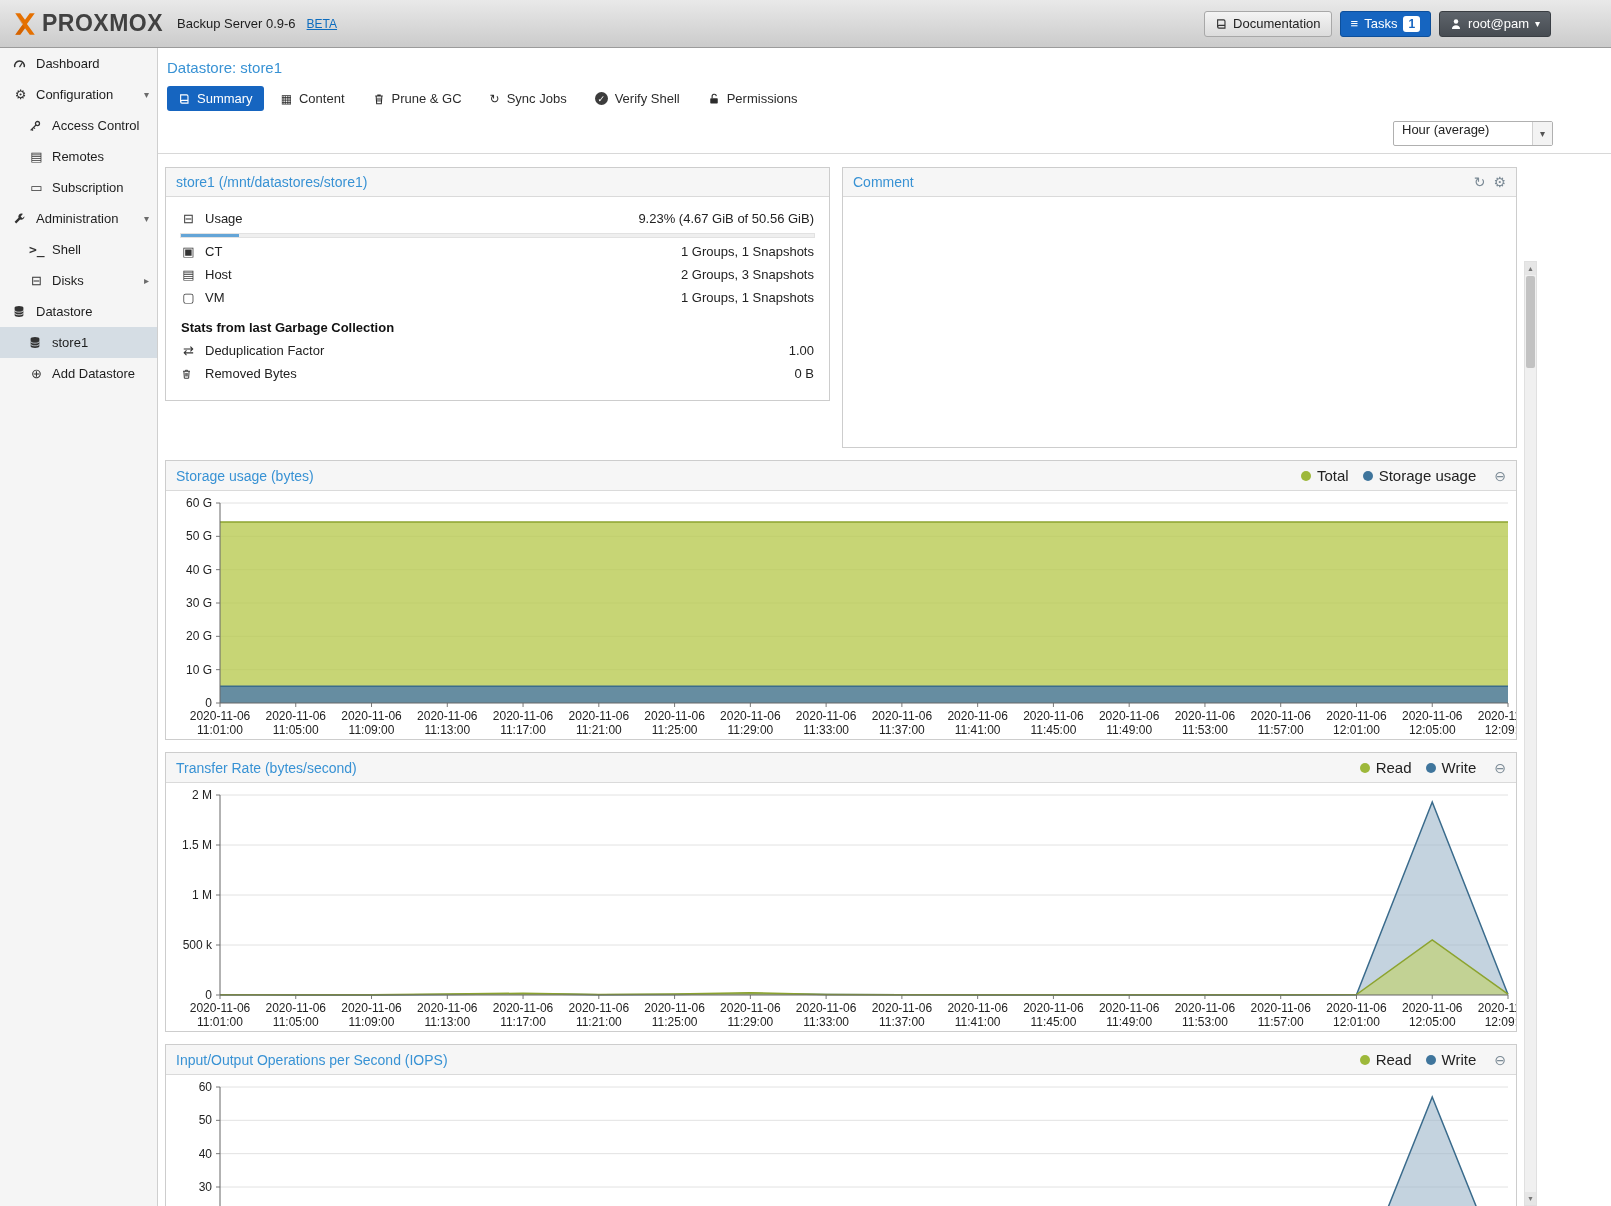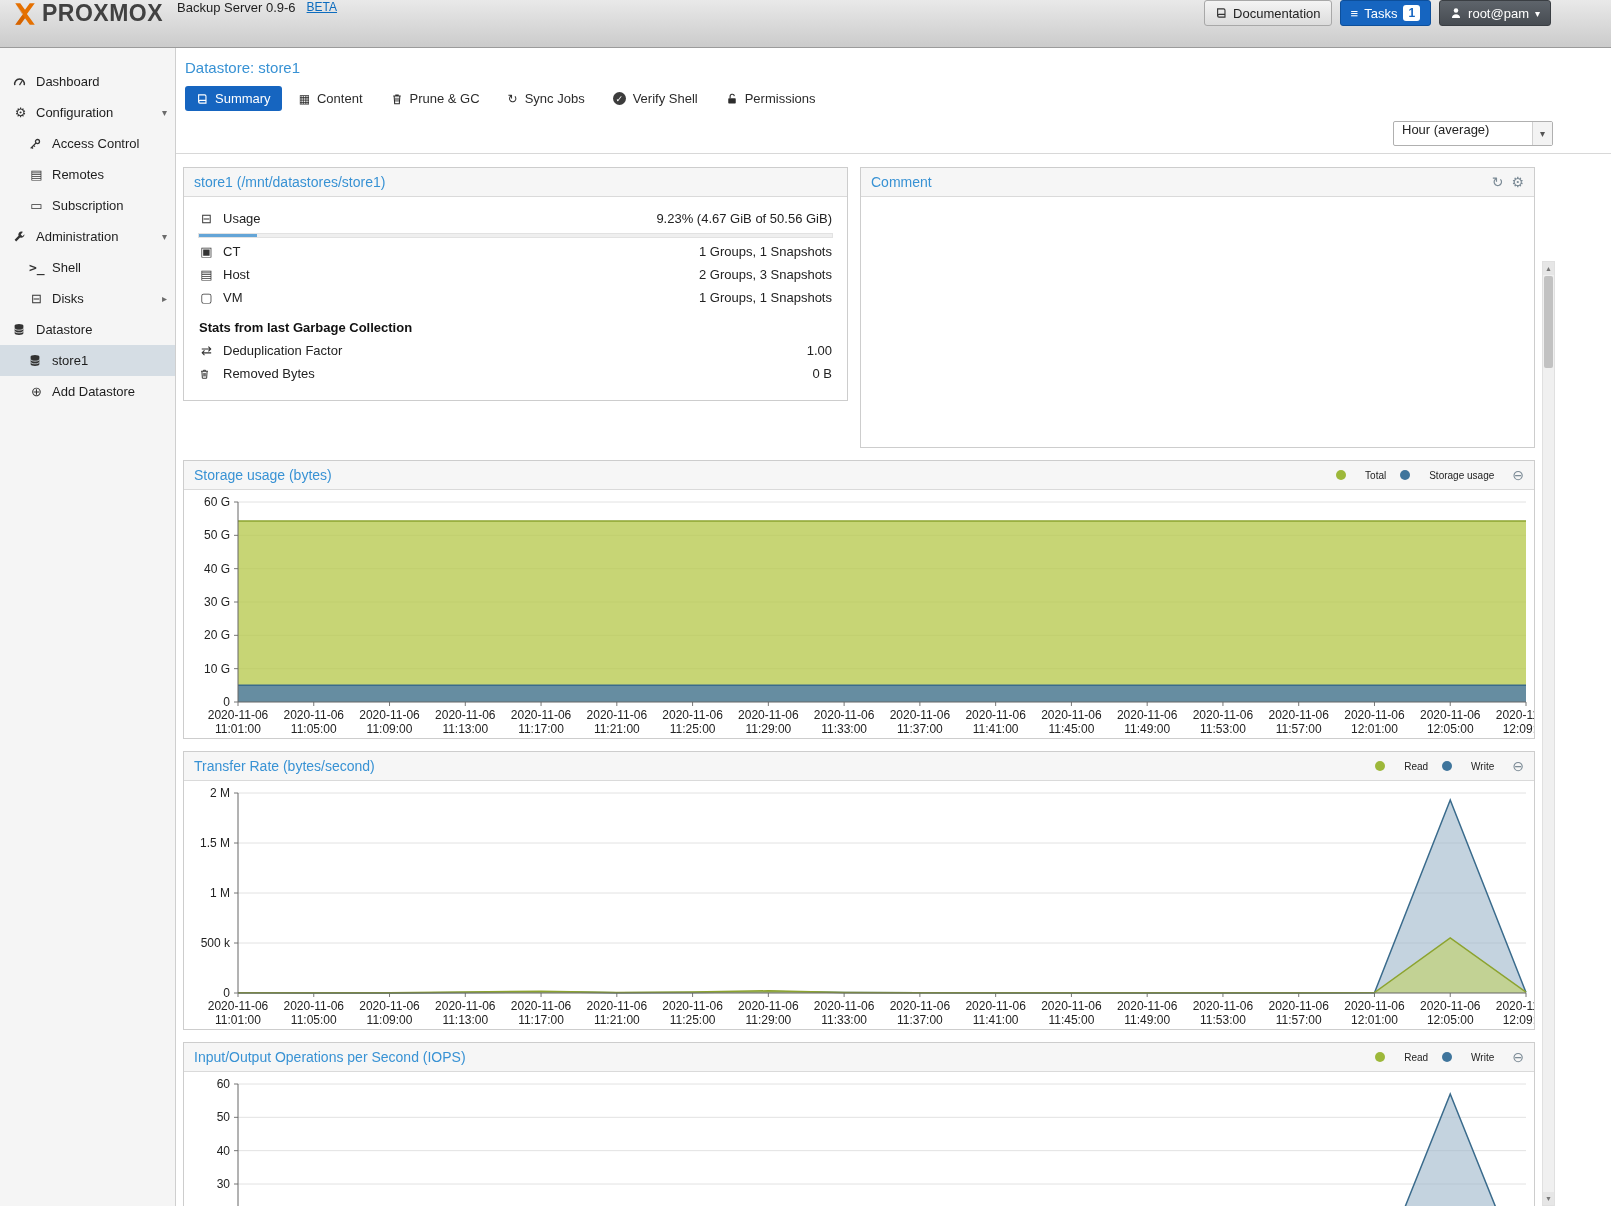--- a/index.html
+++ b/index.html
@@ -1,38 +1,38 @@
 <!DOCTYPE html>
 <html><head>
 <meta charset="utf-8">
 <style>
   *{box-sizing:border-box;margin:0;padding:0}
   html,body{width:1611px;height:1206px;overflow:hidden;background:#fff;
     font-family:"Liberation Sans",sans-serif;font-size:13px;color:#222}
 
   
   .topbar{height:48px;background:linear-gradient(#e9e9e9,#cbcbcb);
-    border-bottom:1px solid #9b9b9b;display:flex;align-items:flex-start;padding:0 12px;gap:6px}
+    border-bottom:1px solid #9b9b9b;display:flex;align-items:center;padding:0 12px;gap:6px}
   .logo{display:flex;align-items:center;gap:4px}
   .brand{font-weight:bold;font-size:23px;letter-spacing:.5px;color:#414141}
   .product{font-size:13px;color:#1d1d1d;margin-left:8px}
   .beta{font-size:12px;color:#0d6cbe;text-decoration:underline;margin-left:5px;cursor:pointer}
   .top-right{margin-left:auto;display:flex;gap:8px;align-items:center;padding-right:48px}
   .btn{display:flex;align-items:center;gap:6px;height:26px;padding:0 10px;border-radius:3px;
     border:1px solid #a8a8a8;background:linear-gradient(#f4f4f4,#dcdcdc);color:#222;cursor:pointer;font-size:13px}
   .btn.tasks{background:#1665c0;border-color:#0d4f9b;color:#fff}
   .btn.tasks .badge{background:#ffffff;color:#1665c0;font-weight:bold;border-radius:3px;
     padding:0 5px;font-size:12px;line-height:16px}
   .btn.user{background:linear-gradient(#5e646b,#474c52);border-color:#3a3e43;color:#fff}
   .btn .ticon{font-size:13px;line-height:1}
   .caret{font-size:10px;color:inherit}
 
   
   .app{display:flex;height:1158px}
-  .sidebar{width:176px;background:#f5f5f5;border-right:1px solid #cfcfcf;padding-top:18px;flex:none}
+  .sidebar{width:158px;background:#f5f5f5;border-right:1px solid #cfcfcf;padding-top:0;flex:none}
   .side-item{display:flex;align-items:center;gap:8px;height:31px;padding:0 8px 0 13px;cursor:pointer;color:#1d1d1d}
   .side-item .sicon{width:15px;text-align:center;color:#333;font-size:13px;flex:none;line-height:1}
   .side-item .lbl{flex:1;white-space:nowrap}
   .side-item .gcaret{color:#6b6b6b;font-size:10px}
   .side-item.lvl1{padding-left:29px}
   .side-item.selected{background:#d5dde4}
 
   .main{flex:1;display:flex;flex-direction:column;position:relative;min-width:0;background:#fff}
   .page-title{color:#3892d4;font-size:15px;padding:11px 12px 7px 9px}
   .tabbar{display:flex;align-items:center;gap:6px;padding:3px 10px 6px 9px}
@@ -65,21 +65,21 @@
 
   .kv{display:flex;align-items:center;gap:9px;padding:4px 1px;font-size:13px}
   .kv .kicon{width:15px;text-align:center;color:#333;font-size:13px;line-height:1}
   .kv .v{margin-left:auto}
   .sect{font-weight:bold;padding:11px 1px 4px;color:#111}
   .progress{height:5px;background:#efefef;border:1px solid #e2e2e2;margin:3px 0 2px}
   .progress span{display:block;height:100%;background:#64a5d7}
 
   
   .legend{display:flex;align-items:center;gap:14px;margin-right:10px}
-  .leg-item{display:flex;align-items:center;gap:19px;font-size:10px;color:#222}
+  .leg-item{display:flex;align-items:center;gap:6px;font-size:15px;color:#222}
   .dot{width:10px;height:10px;border-radius:50%;background:#888;flex:none}
   .chart-box{height:248px;padding:2px 4px 0 2px;overflow:hidden}
 
   
   .vscroll{position:absolute;left:1366px;top:107px;bottom:0;width:13px;background:#f0f0f0;
     border:1px solid #e0e0e0;display:flex;flex-direction:column}
   .sb-btn{height:13px;display:flex;align-items:center;justify-content:center;font-size:7px;color:#777;
     background:#e6e6e6;cursor:pointer;flex:none}
   .sb-track{flex:1;position:relative}
   .sb-thumb{position:absolute;top:1px;left:1px;right:1px;height:92px;background:#c2c2c2;border-radius:2px;cursor:grab}

